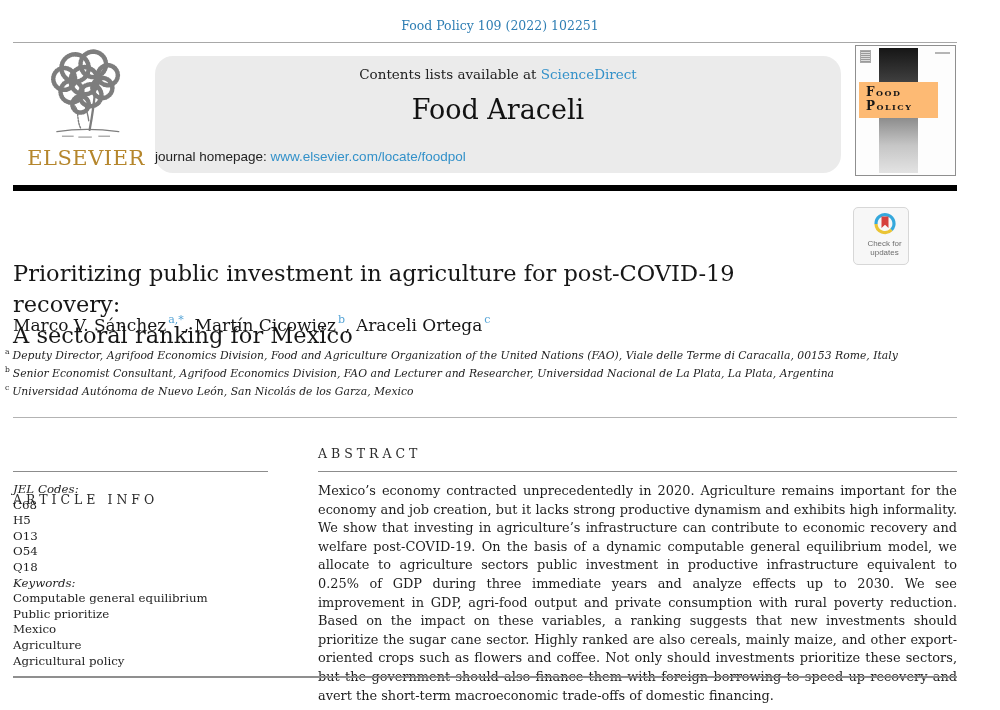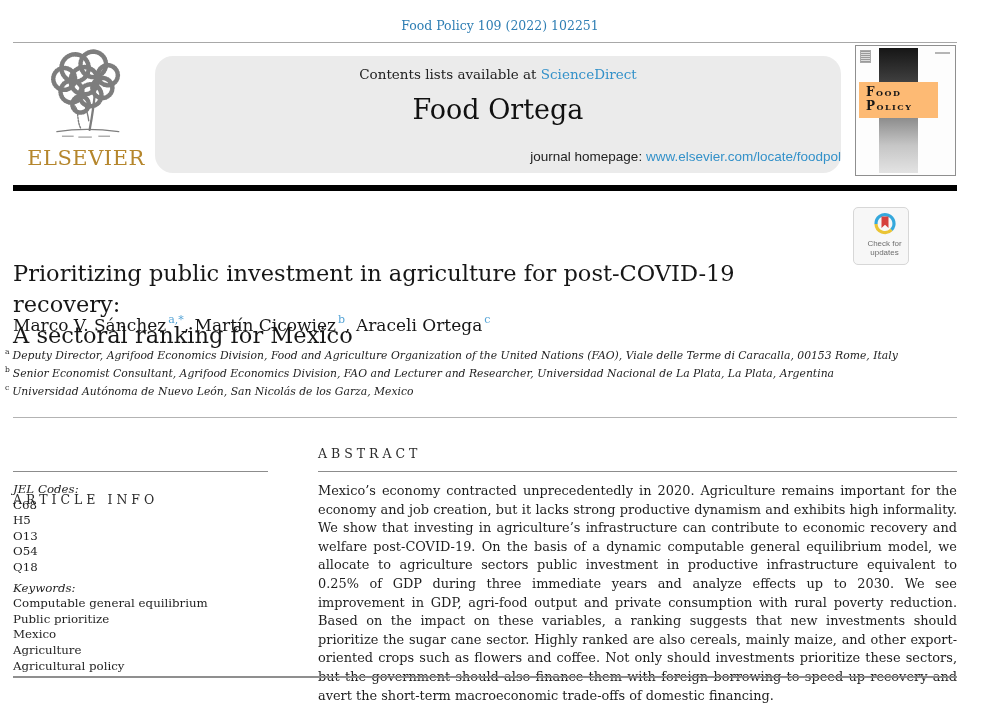--- a/index.html
+++ b/index.html
@@ -24,21 +24,21 @@
   
   .elsevier-logo { top:48px; left:22px; width:128px; height:128px; text-align:center; }
   .elsevier-tree { display:block; margin:0 auto; }
   .elsevier-word { font-size:21px; color:#b5862c; letter-spacing:.5px; margin-top:-2px; }
 
   
   .header-box { top:56px; left:155px; width:686px; height:117px; background:#ebebeb;border-radius:18px; }
   .contents-line { position:absolute; top:10px; width:100%; text-align:center; font-size:13.5px; color:#222; }
   .link { color:#3391c9; cursor:pointer; text-decoration:none; }
   .journal-title { position:absolute; top:38px; width:100%; text-align:center; font-size:27px; color:#111; }
-  .homepage-line { position:absolute; bottom:9px; width:100%; text-align:right;
+  .homepage-line { position:absolute; bottom:9px; width:100%; text-align:left;
     font-family:"Liberation Sans","DejaVu Sans",sans-serif; font-size:13.5px; color:#222; }
 
   
   .cover { top:45px; left:855px; width:101px; height:131px; background:#fdfdfd; border:1px solid #8f8f8f; }
   .cover-strip { position:absolute; top:2px; left:23px; width:39px; height:125px;
     background:linear-gradient(to bottom,#161616 0%,#3c3c3c 25%,#8a8a8a 55%,#c6c6c6 78%,#e3e3e3 100%); }
   .cover-minilogo { position:absolute; top:4px; left:4px; width:11px; height:13px;
     background:repeating-linear-gradient(to bottom,#9a9a9a 0 1px,#dcdcdc 1px 2px); border:1px solid #aaa; }
   .cover-issue { position:absolute; top:6px; right:5px; width:15px; height:2px; background:#b5b5b5; }
   .cover-banner { position:absolute; top:36px; left:3px; width:79px; height:36px; background:#fdba74;
@@ -60,21 +60,21 @@
   .affils { top:345px; left:5px; width:944px; font-size:10.8px; line-height:14.5px;
     font-style:italic; color:#222; }
   .affils sup { font-size:7.5px; color:#222; margin-right:3px; font-style:normal; }
 
   
   .col-heading { font-size:12.5px; letter-spacing:.32em; color:#2b2b2b; }
   .info-heading { top:446px; left:13px;margin-top:46px; }
   .abs-heading { top:446px; left:318px; }
   .info-col { top:482px; left:13px; width:290px; font-size:11.8px; line-height:15.6px; color:#1e1e1e; }
   .info-label { font-style:italic; }
-  .kw-label { margin-top:5px; }
+  .kw-label { }
   .abstract { top:482px; left:318px; width:639px; font-size:12.9px; line-height:18.6px;
     text-align:justify; color:#1e1e1e; }
 </style>
 </head>
 <body>
 
 <div class="page">
 
   <div class="abs citation">Food Policy 109 (2022) 102251</div>
 
@@ -99,21 +99,21 @@
         <path d="M44,88 C40,80 42,70 38,64" stroke-width="1.5" stroke-dasharray="2 1.5"></path>
         <path d="M18,92 Q50,87 86,92" stroke-width="1.5"></path>
         <path d="M24,97 h12 M42,98 h14 M64,97 h12" stroke-width="1"></path>
       </g>
     </svg>
     <div class="elsevier-word">ELSEVIER</div>
   </div>
 
   <div class="abs header-box">
     <div class="contents-line"><span>Contents lists available at </span><span class="link">ScienceDirect</span></div>
-    <div class="journal-title">Food Ortega</div>
+    <div class="journal-title">Food Araceli</div>
     <div class="homepage-line"><span>journal homepage: </span><span class="link">www.elsevier.com/locate/foodpol</span></div>
   </div>
 
   <div class="abs cover">
     <div class="cover-strip"></div>
     <div class="cover-minilogo"></div>
     <div class="cover-issue"></div>
     <div class="cover-banner">
       <div class="cover-banner-text">Food</div>
       <div class="cover-banner-text">Policy</div>

